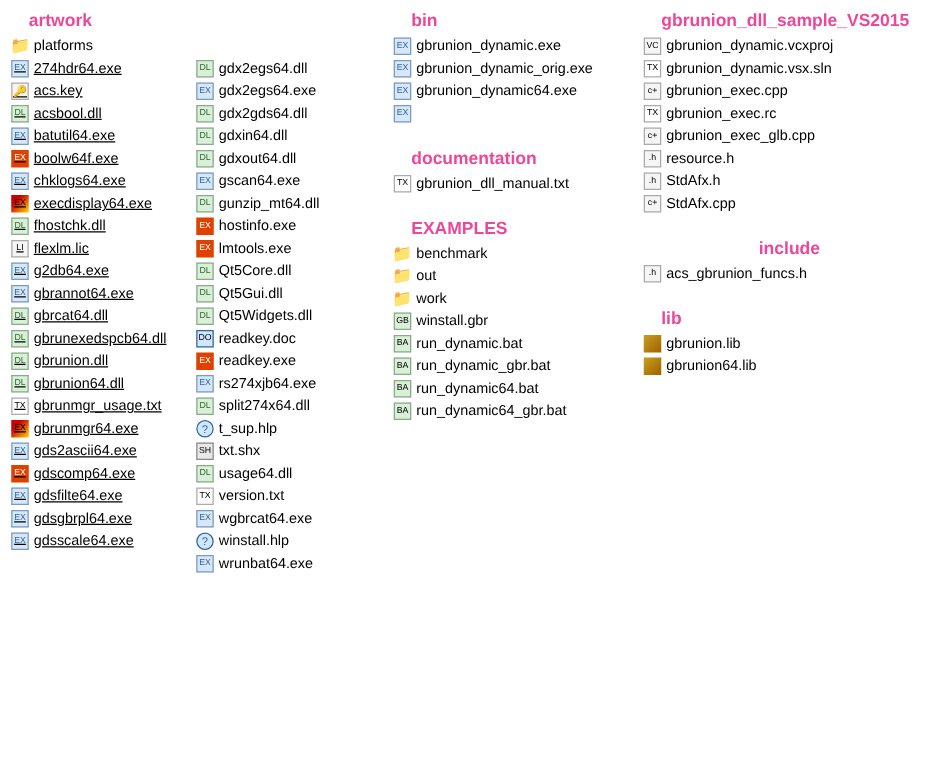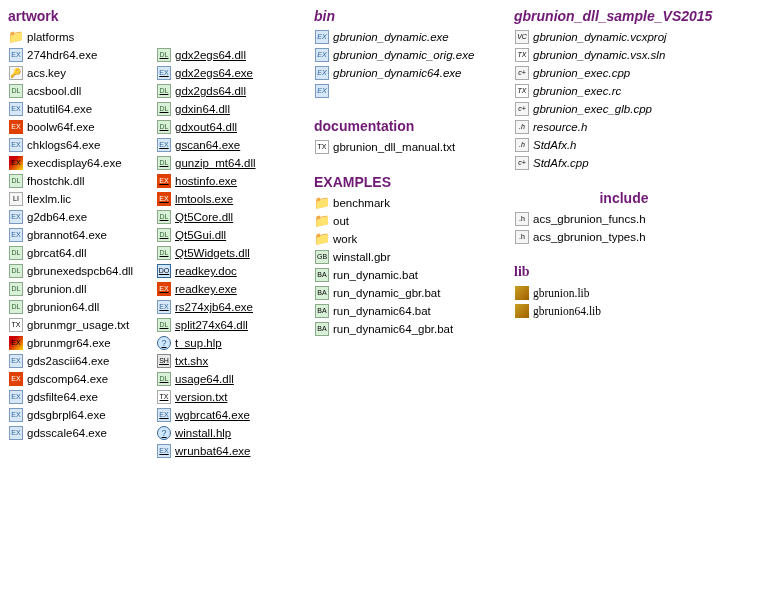--- a/index.html
+++ b/index.html
@@ -15,30 +15,31 @@
     .columns-wrapper {
       display: flex;
       gap: 0;
       align-items: flex-start;
     }
     .column {
       display: flex;
       flex-direction: column;
       min-width: 140px;
     }
-    .col1 { width: 148px; }
-    .col2 { width: 148px; text-decoration: underline; }
+    .col1 { width: 148px; text-decoration: underline; }
+    .col2 { width: 148px; }
     .col-mid { width: 200px; padding-left: 10px; }
     .col-right { width: 230px; padding-left: 10px; }
 
     .section-title {
       font-size: 14px;
       font-weight: bold;
       margin-bottom: 4px;
-      color: #701a75;
+      color: #ec4899;
+      margin-left: 15px;
     }
     .file-item {
       display: flex;
       align-items: center;
       gap: 3px;
       padding: 1px 0;
       line-height: 16px;
       white-space: nowrap;
     }
     .file-item span.label {
@@ -173,21 +174,20 @@
 
     .two-cols {
       display: flex;
       gap: 0;
     }
     .subsection {
       margin-top: 10px;
     }
     .subsection:first-child {
       margin-top: 0;
-      font-style: italic;
     }
   </style>
 </head>
 <body>
 
 <div class="columns-wrapper">
 
   <div class="column">
     <div class="section-title">artwork</div>
     <div class="file-item">
@@ -622,30 +622,24 @@
 
     <div class="subsection" style="margin-top:18px;text-align:center;">
       <div class="section-title">include</div>
       <div id="include-list">
           <div class="file-item">
             <div class="file-icon">
               <div class="icon-h">.h</div>
             </div>
             <span class="label">acs_gbrunion_funcs.h</span>
           </div>
-          <div class="file-item">
-            <div class="file-icon">
-              <div class="icon-h">.h</div>
-            </div>
-            <span class="label">acs_gbrunion_types.h</span>
-          </div>
-        </div>
-    </div>
-
-    <div class="subsection" style="margin-top:18px;font-family:Liberation Serif, serif;">
+        </div>
+    </div>
+
+    <div class="subsection" style="margin-top:18px;">
       <div class="section-title">lib</div>
       <div id="lib-list">
           <div class="file-item">
             <div class="file-icon">
               <div class="icon-lib" style="background:linear-gradient(135deg,#c8a020,#a06000);width:14px;height:14px;"></div>
             </div>
             <span class="label">gbrunion.lib</span>
           </div>
           <div class="file-item">
             <div class="file-icon">

